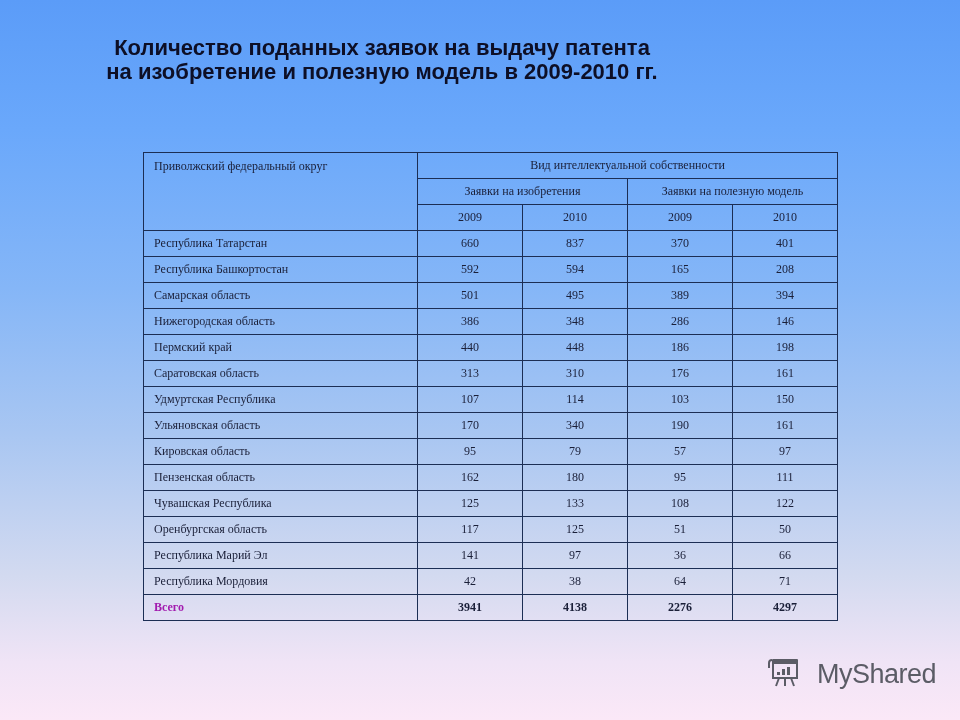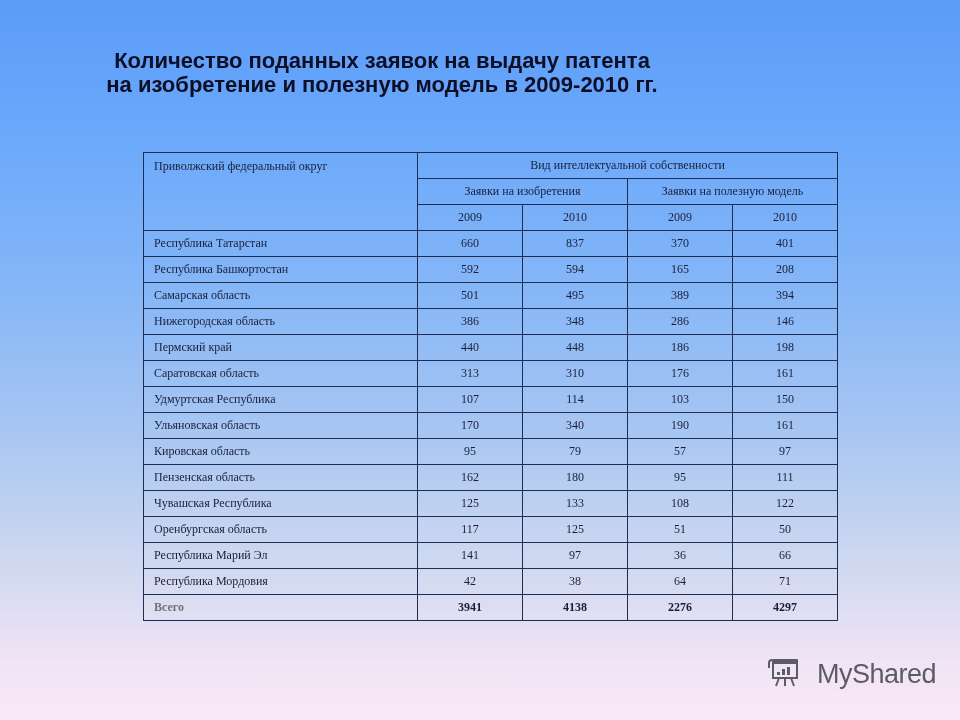--- a/index.html
+++ b/index.html
@@ -17,21 +17,21 @@
         #85b6f7 40%,
         #a8c6f2 60%,
         #d3daf0 80%,
         #f0e4f6 92%,
         #fbe8f7 100%);
       font-family: "Liberation Serif", serif;
     }
     .title {
       position: absolute;
       left: 0;
-      top: 49px;
+      top: 36px;
       width: 764px;
       text-align: center;
       font-family: "Liberation Sans", sans-serif;
       font-weight: bold;
       font-size: 22px;
       line-height: 24px;
       color: #0d0f26;
     }
     .title div { white-space: nowrap; }
 
@@ -67,21 +67,21 @@
       text-align: left;
       padding-left: 10px;
       line-height: 27px;
     }
     table.data td.hdr {
       text-align: center;
     }
     table.data tr.total td {
       font-weight: bold;
     }
-    table.data tr.total td.name { color: #737373; }
+    table.data tr.total td.name { color: #a21caf; }
 
     .logo {
       position: absolute;
       left: 767px;
       top: 657px;
       height: 34px;
       display: flex;
       align-items: center;
       gap: 16px;
       color: #5a5a63;

